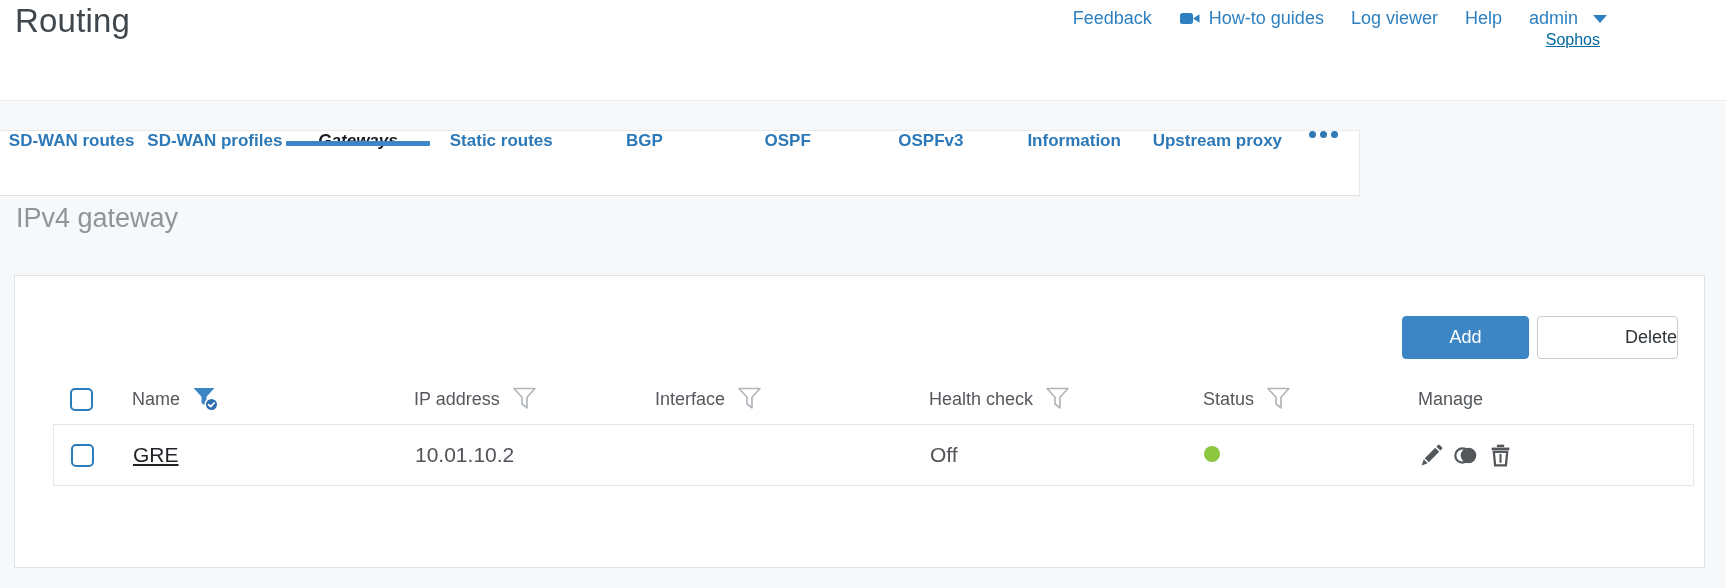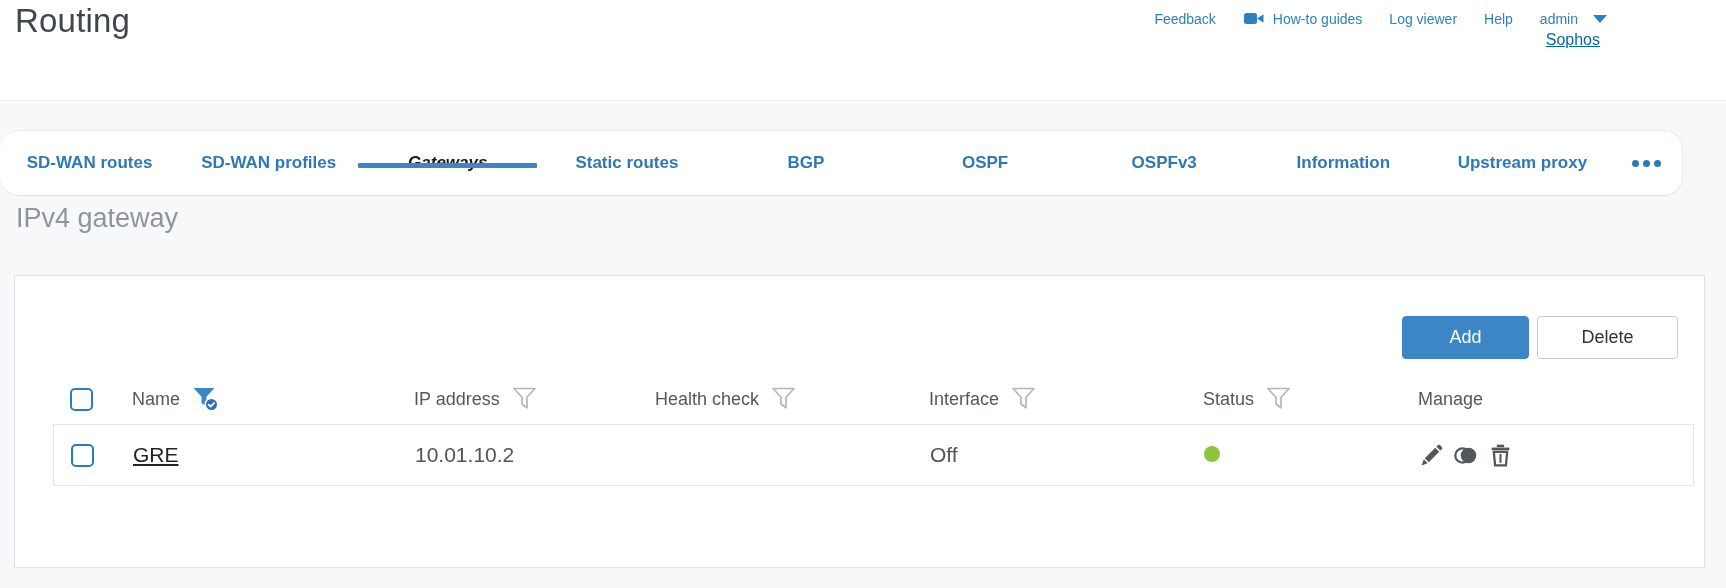--- a/index.html
+++ b/index.html
@@ -17,45 +17,45 @@
     position:absolute; top:0; left:0; width:1726px; height:101px;
     background:#fff; border-bottom:1px solid #e8eaec;
   }
   .page-title {
     position:absolute; left:15px; top:2px;
     font-size:33px; font-weight:400; color:#3f464c; letter-spacing:0.2px;
   }
   .header-nav {
     position:absolute; top:8px; right:119px;
     display:flex; gap:27px;
-    font-size:14px; font-weight:500; color:#2e80c0;
+    font-size:18px; font-weight:500; color:#2e80c0;
   }
   .header-nav .nav-link { cursor:pointer; white-space:nowrap; display:flex; align-items:center; gap:8px; }
   .caret-down {
     display:inline-block; width:0; height:0; margin-left:7px;
     border-left:7px solid transparent; border-right:7px solid transparent;
     border-top:8px solid #2e80c0;
   }
   .brand {
     position:absolute; top:31px; right:126px;
     font-size:16px; color:#0369a1;text-decoration:underline;
   }
 
   
   .content-band {
     position:absolute; top:102px; left:0; width:1726px; height:486px;
     background:#f7f8f9;
   }
 
   
   .tab-bar {
-    position:absolute; top:130px; left:0; width:1683px; height:66px;
+    position:absolute; top:130px; left:0; width:1360px; height:66px;
     background:#fff;
     border-top:1px solid #e8eaec; border-bottom:1px solid #dfe2e4; border-right:1px solid #e8eaec;
-    display:flex; align-items:center;border-radius:19px;
+    display:flex; align-items:flex-start;
   }
   .tab {
     flex:1 1 0; display:flex; align-items:center; justify-content:center;
     font-size:17px; font-weight:700; color:#2d79b8; cursor:pointer; position:relative;
     white-space:nowrap;
   }
   .tab.active { color:#16191d;font-style:italic; }
   .tab.active::after {
     content:""; position:absolute; left:0; right:0; bottom:5px; height:5px;
     background:#3d86c6; border-radius:1px;
@@ -77,21 +77,21 @@
 
   
   .toolbar {
     position:absolute; top:40px; right:26px; display:flex; gap:8px;
   }
   .btn { height:43px; border-radius:4px; font-size:18px; font-family:inherit; cursor:pointer; }
   .btn-add {
     width:127px; background:#3d86c6; border:1px solid #3d86c6; color:#fff; font-weight:500;
   }
   .btn-delete {
-    width:141px; background:#fff; border:1px solid #c8cbce; color:#2f3438; font-weight:400;
+    width:141px; background:#fff; border:1px solid #c8cbce; color:#2f3438; font-weight:400;text-align:right;
   }
 
   
   .table { position:absolute; left:38px; top:100px; width:1641px; }
   .thead, .trow {
     display:grid;
     grid-template-columns:79px 282px 241px 274px 274px 215px 1fr;
     align-items:center;
   }
   .thead { height:46px; margin-bottom:2px; font-size:18px; color:#54585d; }
@@ -189,29 +189,29 @@
       </div>
       <div class="th">
         <span>IP address</span>
         <span class="filter-icon" style="display:inline-flex;">
           <svg width="25" height="26" viewBox="0 0 25 26">
               <path d="M2 2.5 h21 l-8 8.8 v10.5 l-5 -3.8 v-6.7 Z" fill="none" stroke="#b3b7bb" stroke-width="1.7" stroke-linejoin="round"></path>
             </svg>
         </span>
       </div>
       <div class="th">
+        <span>Interface</span>
+        <span class="filter-icon" style="display:inline-flex;">
+          <svg width="25" height="26" viewBox="0 0 25 26">
+              <path d="M2 2.5 h21 l-8 8.8 v10.5 l-5 -3.8 v-6.7 Z" fill="none" stroke="#b3b7bb" stroke-width="1.7" stroke-linejoin="round"></path>
+            </svg>
+        </span>
+      </div>
+      <div class="th">
         <span>Health check</span>
-        <span class="filter-icon" style="display:inline-flex;">
-          <svg width="25" height="26" viewBox="0 0 25 26">
-              <path d="M2 2.5 h21 l-8 8.8 v10.5 l-5 -3.8 v-6.7 Z" fill="none" stroke="#b3b7bb" stroke-width="1.7" stroke-linejoin="round"></path>
-            </svg>
-        </span>
-      </div>
-      <div class="th">
-        <span>Interface</span>
         <span class="filter-icon" style="display:inline-flex;">
           <svg width="25" height="26" viewBox="0 0 25 26">
               <path d="M2 2.5 h21 l-8 8.8 v10.5 l-5 -3.8 v-6.7 Z" fill="none" stroke="#b3b7bb" stroke-width="1.7" stroke-linejoin="round"></path>
             </svg>
         </span>
       </div>
       <div class="th">
         <span>Status</span>
         <span class="filter-icon" style="display:inline-flex;">
           <svg width="25" height="26" viewBox="0 0 25 26">

